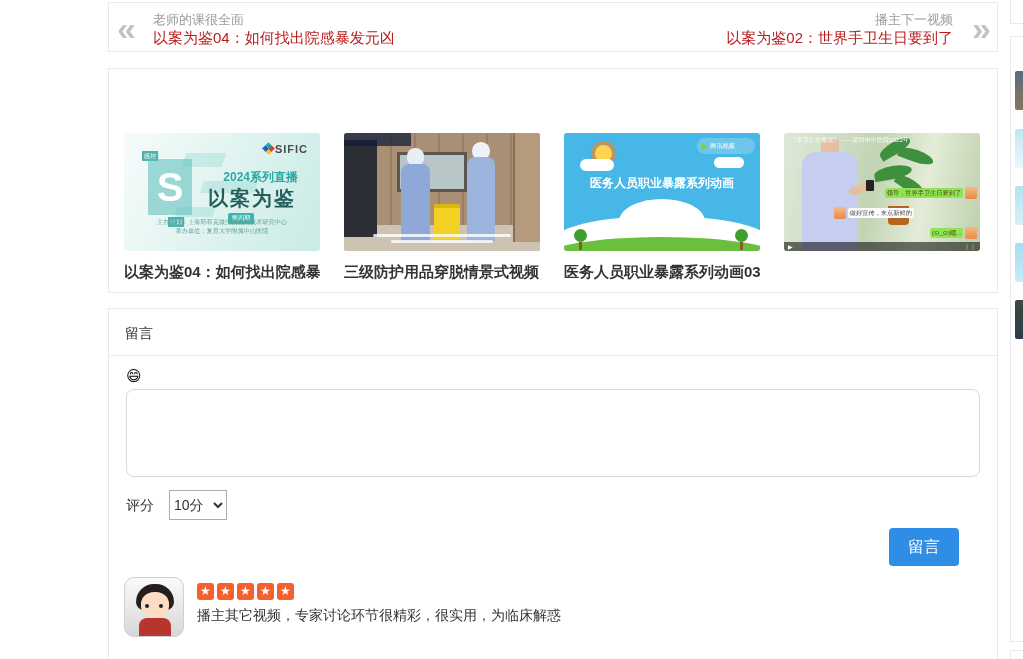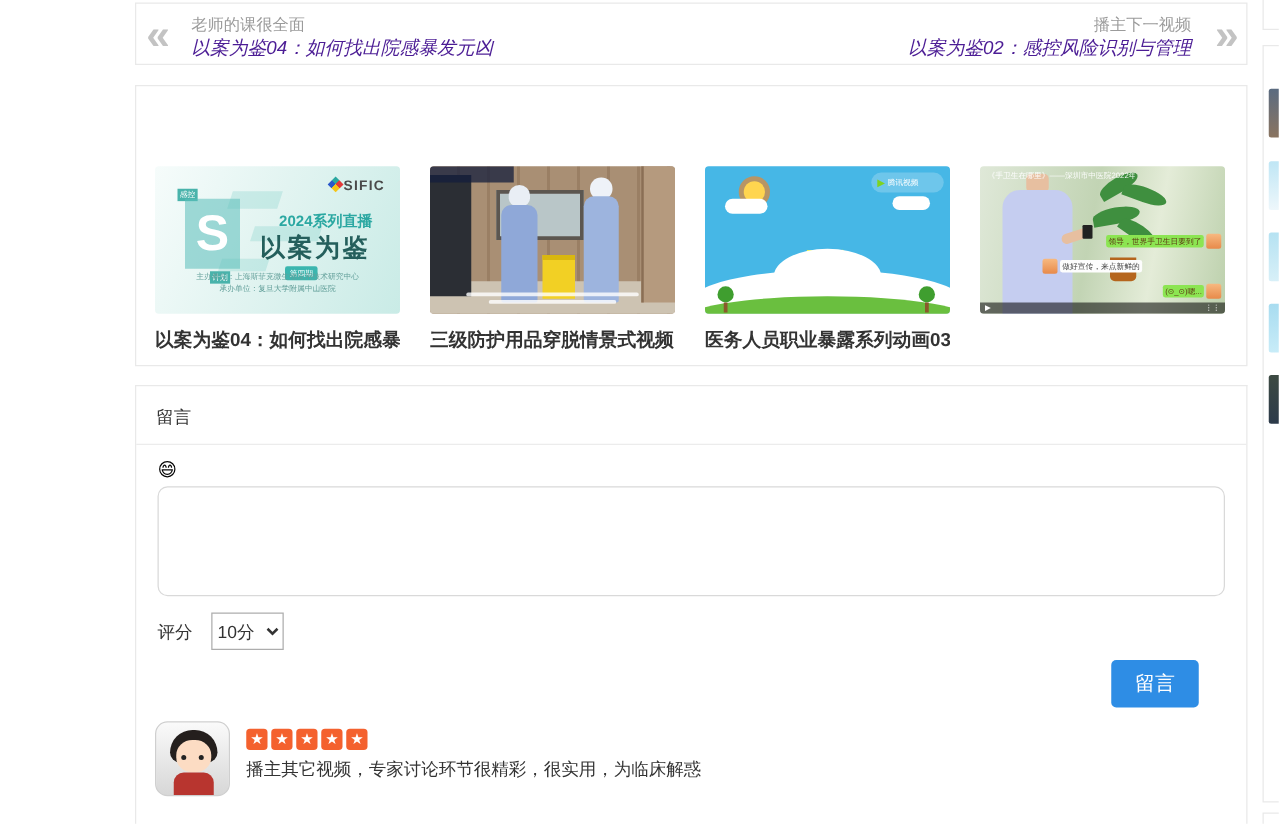--- a/index.html
+++ b/index.html
@@ -7,21 +7,21 @@
     font-family:"Liberation Sans","DejaVu Sans",sans-serif; }
   body { position:relative; }
   .panel { position:absolute; background:#fff; border:1px solid #e9e9e9; }
 
   
   #navbar { left:108px; top:2px; width:890px; height:50px; }
   .nav-arrow { position:absolute; top:4px; font-size:34px; font-weight:bold; color:#c3c3c3; line-height:42px; cursor:pointer; }
   #prev-arrow { left:8px; }
   #next-arrow { right:6px; }
   .nav-label { position:absolute; top:8px; font-size:13px; color:#9b9b9b; }
-  .nav-title { position:absolute; top:26px; font-size:15px; color:#4c1d95; cursor:pointer;font-style:italic; }
+  .nav-title { position:absolute; top:26px; font-size:15px; color:#b91c1c; cursor:pointer; }
   .nav-left  { left:44px; text-align:left; }
   .nav-right { right:44px; text-align:right; }
 
   
   #other-videos { left:108px; top:68px; width:890px; height:225px; }
   .panel-header { position:absolute; left:0; top:0; right:0; height:53px; border-bottom:1px solid #ececec; }
   .panel-header .h-title { position:absolute; left:16px; top:19px; font-size:14px; color:#333; }
   #more-link { position:absolute; right:18px; top:19px; font-size:14px; color:#555; cursor:pointer; }
   .vcard { position:absolute; top:64px; width:196px; cursor:pointer; }
   .vthumb { position:relative; width:196px; height:118px; border-radius:3px; overflow:hidden; }
@@ -128,21 +128,21 @@
 <body>
 
 <div class="panel" id="navbar">
   <span class="nav-arrow" id="prev-arrow">«</span>
   <div class="nav-left">
     <div class="nav-label" style="left:44px;">老师的课很全面</div>
     <div class="nav-title" style="left:44px;">以案为鉴04：如何找出院感暴发元凶</div>
   </div>
   <div class="nav-right">
     <div class="nav-label" style="right:44px;">播主下一视频</div>
-    <div class="nav-title" style="right:44px;">以案为鉴02：感控风险识别与管理</div>
+    <div class="nav-title" style="right:44px;">以案为鉴02：世界手卫生日要到了</div>
   </div>
   <span class="nav-arrow" id="next-arrow">»</span>
 </div>
 
 <div class="panel" id="other-videos">
 
   <div class="vcard" style="left:15px;">
     <div class="vthumb t1">
       <div class="deco" style="left:60px;top:20px;width:40px;height:14px;transform:skewX(-18deg);"></div>
       <div class="deco" style="left:78px;top:48px;width:54px;height:12px;transform:skewX(-18deg);"></div>
@@ -182,20 +182,21 @@
 
   <div class="vcard" style="left:455px;">
     <div class="vthumb t3">
       <div class="t3-sun"></div>
       <div class="t3-cl1"></div>
       <div class="t3-cl2"></div>
       <div class="t3-logo">
           <span class="t3-play">▶</span>
           <span class="tiny" style="transform:scale(.62);transform-origin:0 50%;">腾讯视频</span>
         </div>
+      <div class="t3-line1">医务人员职业暴露系列动画</div>
       <div class="t3-line2">预防篇</div>
       <div class="t3-bigcloud"></div>
       <div class="t3-bc2"></div>
       <div class="t3-hill"></div>
       <div class="t3-tree" style="left:5%;"></div>
       <div class="t3-trunk" style="left:7.5%;"></div>
       <div class="t3-tree" style="right:6%;"></div>
       <div class="t3-trunk" style="right:8.5%;"></div>
     </div>
     <div class="vtitle">医务人员职业暴露系列动画03...</div>

